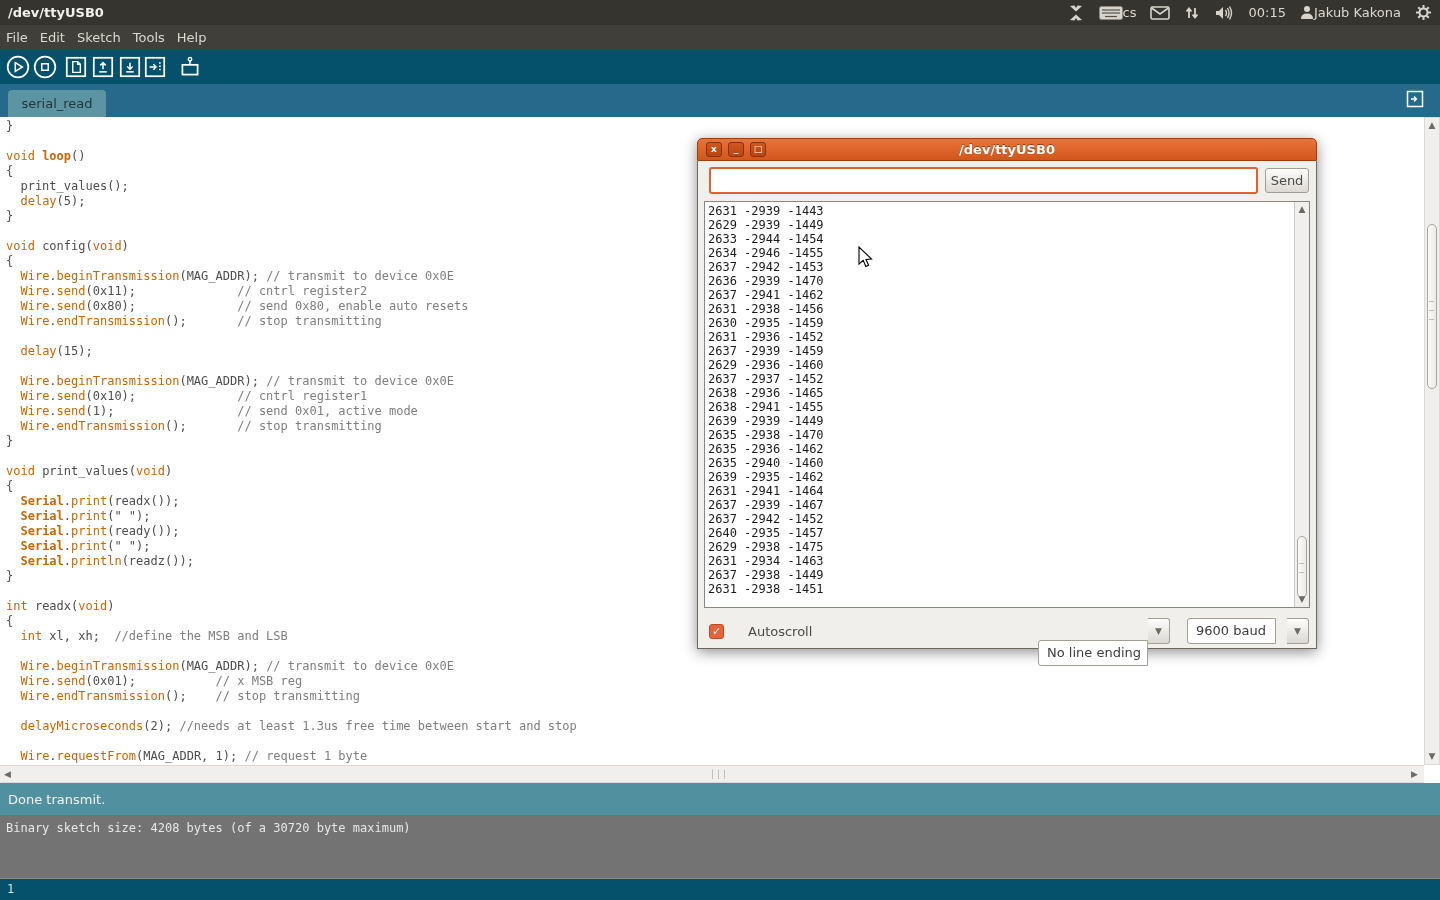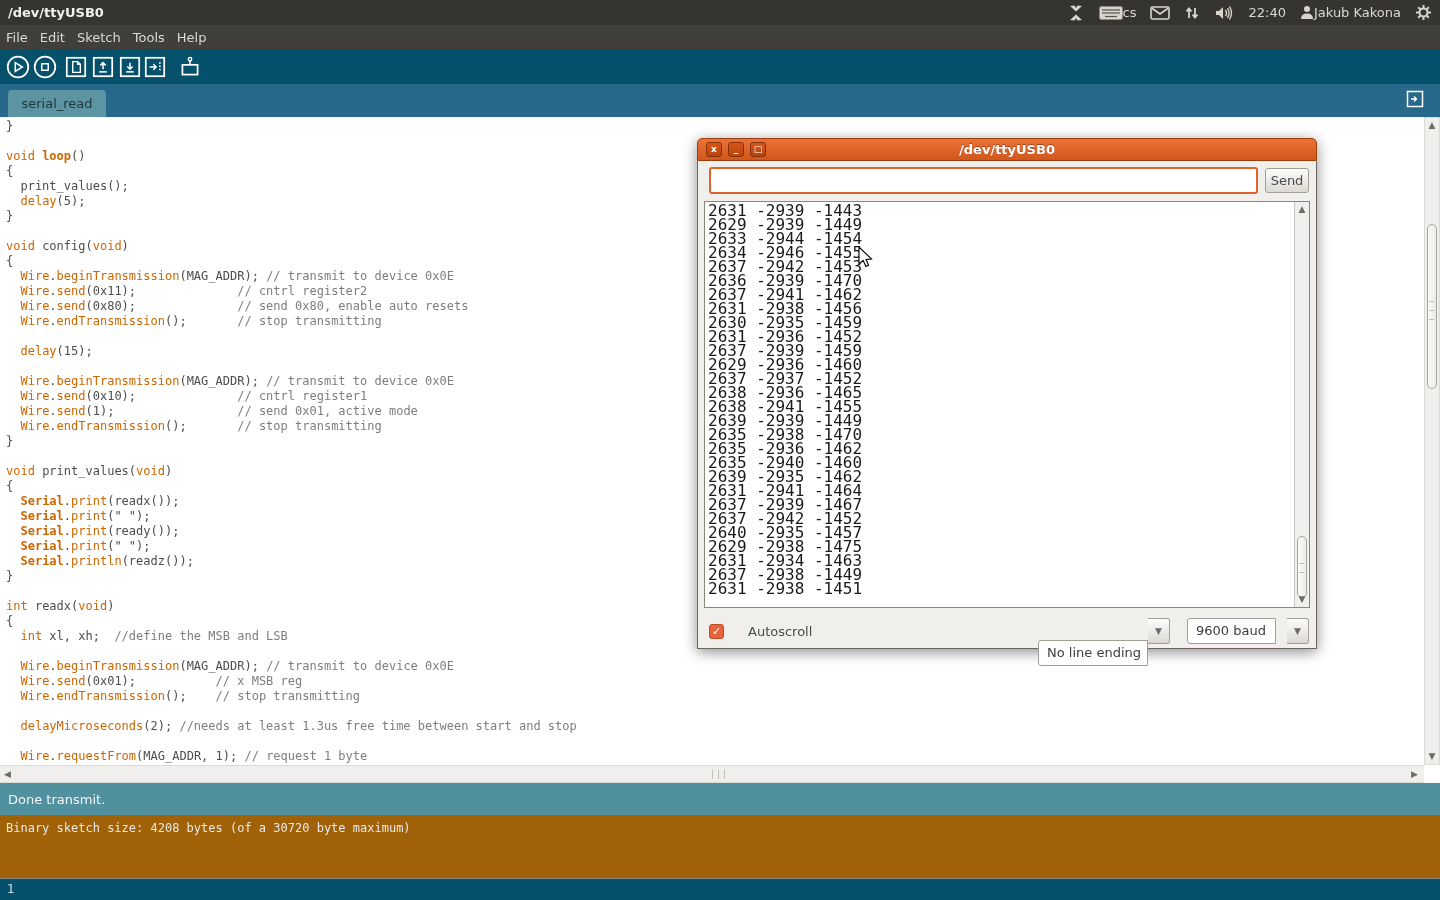--- a/index.html
+++ b/index.html
@@ -41,36 +41,36 @@
   .sb-thumb { position:absolute; background:linear-gradient(90deg,#fbfbfa,#eceae7); border:1px solid #a9a49e; border-radius:7px; }
   .grip { color:#a9a49e; font-size:8px; letter-spacing:1px; text-align:center; }
 
   #ed-vscroll { left:1424px; top:117px; width:16px; height:648px; }
   #ed-vthumb { left:2px; top:106px; width:10px; height:165px; }
   #hscroll { left:0; top:765px; width:1424px; height:18px; border-left:none; border-right:none; }
   #h-grip { position:absolute; left:704px; top:4px; width:30px; }
 
   
   #statusbar { left:0; top:783px; width:1440px; height:32px; background:#51909f; color:#f2f4f3; font-size:13px; display:flex; align-items:center; padding-left:8px; }
-  #console { left:0; top:815px; width:1440px; height:63px; background:#a16207; color:#e8e8e8; font-family:"DejaVu Sans Mono","Liberation Mono",monospace; font-size:12px; padding:6px 0 0 6px; }
+  #console { left:0; top:815px; width:1440px; height:63px; background:#737373; color:#e8e8e8; font-family:"DejaVu Sans Mono","Liberation Mono",monospace; font-size:12px; padding:6px 0 0 6px; }
   #bottomstrip { left:0; top:878px; width:1440px; height:22px; background:#05506b; border-top:1px solid #8a8b86; color:#d4e2e8; font-family:"DejaVu Sans Mono","Liberation Mono",monospace; font-size:12px; padding:3px 0 0 7px; }
 
   
   #monitor { left:697px; top:138px; width:620px; height:511px; box-shadow:0 3px 14px rgba(0,0,0,.45); border-radius:5px 5px 2px 2px; }
   #mon-titlebar { position:absolute; left:0; top:0; width:100%; height:23px; background:linear-gradient(#ec7338,#d0561b); border:1px solid #9c3f0e; border-radius:5px 5px 0 0; display:flex; align-items:center; }
   #mon-title { position:absolute; width:100%; text-align:center; color:#fff; font-weight:bold; font-size:13px; text-shadow:0 -1px 0 rgba(0,0,0,.35); }
   .wbtn { width:16px; height:15px; margin-left:6px; background:linear-gradient(#d4561d,#b8460f); border:1px solid #87310a; border-radius:3px; color:#fff; font-size:9px; font-weight:bold; line-height:13px; text-align:center; z-index:2; }
   .wbtn:first-child { margin-left:8px; }
   #mon-body { position:absolute; left:0; top:23px; width:100%; height:488px; background:#f1efec; border:1px solid #6b675f; border-top:none; }
 
   #mon-input { position:absolute; left:11px; top:6px; width:549px; height:27px; background:#fff; border:2px solid #e0622e; border-radius:3px; }
   #send-btn { position:absolute; left:567px; top:7px; width:44px; height:25px; background:linear-gradient(#fdfdfc,#dcd9d4); border:1px solid #a39e97; border-radius:3px; font-size:13px; color:#4a4a49; text-align:center; line-height:23px; }
 
   #mon-data-wrap { position:absolute; left:6px; top:40px; width:606px; height:407px; background:#fff; border:1px solid #8a867f; }
-  #mon-data { position:absolute; left:3px; top:2px; font-family:"DejaVu Sans Mono","Liberation Mono",monospace; font-size:16px; line-height:14px; color:#1a1a1a; white-space:pre; }
+  #mon-data { position:absolute; left:3px; top:2px; font-family:"DejaVu Sans Mono","Liberation Mono",monospace; font-size:12px; line-height:14px; color:#1a1a1a; white-space:pre; }
   #mon-vscroll { position:absolute; right:0; top:0; width:15px; height:100%; border:none; border-left:1px solid #c9c6c1; }
   #mon-vthumb { left:2px; top:334px; width:10px; height:62px; }
 
   #mon-controls { position:absolute; left:0; top:452px; width:100%; height:36px; display:flex; align-items:center; }
   #autoscroll-box { width:15px; height:15px; margin-left:11px; background:#e8633a; border:1px solid #bf4c22; border-radius:3px; color:#fff; font-size:11px; line-height:14px; text-align:center; }
   #autoscroll-label { margin-left:24px; font-size:13px; color:#4a4a49; }
   .dd-field { position:absolute; height:26px; background:#fff; border:1px solid #a39e97; border-radius:3px 0 0 3px; font-size:13px; color:#3c3c3b; line-height:24px; padding-left:8px; }
   .dd-arrow { position:absolute; height:26px; width:22px; background:linear-gradient(#fdfdfc,#dcd9d4); border:1px solid #a39e97; border-left:none; border-radius:0 3px 3px 0; color:#6e6a64; font-size:9px; text-align:center; line-height:24px; }
   #dd-lineending { left:340px; width:110px;margin-top:44px; }
   #dd-lineending-btn { left:450px; }
@@ -113,21 +113,21 @@
         <path d="M11 3 V12 M8.5 9.5 L11 12.5 L13.5 9.5" fill="none" stroke="#d8d4cc" stroke-width="1.8"></path>
       </svg>
   </span>
   <span class="ind">
     <svg width="20" height="16" viewBox="0 0 20 16">
         <path d="M2 6 H5 L9 2 V14 L5 10 H2 Z" fill="#d8d4cc"></path>
         <path d="M11.5 5 Q13.5 8 11.5 11 M13.5 3 Q16.5 8 13.5 13 M15.5 1.5 Q19.5 8 15.5 14.5" fill="none" stroke="#d8d4cc" stroke-width="1.4"></path>
       </svg>
   </span>
   <span class="ind">
-      <span>22:40</span>
+      <span>00:15</span>
     </span>
   <span class="ind">
     <svg width="14" height="15" viewBox="0 0 14 15">
         <circle cx="7" cy="4" r="3" fill="#d8d4cc"></circle>
         <path d="M1 14 Q1 8.5 7 8.5 Q13 8.5 13 14 Z" fill="#d8d4cc"></path>
       </svg>
     <span>Jakub Kakona</span>
   </span>
   <span class="ind" style="margin-right:8px">
     <svg width="17" height="17" viewBox="0 0 17 17">

